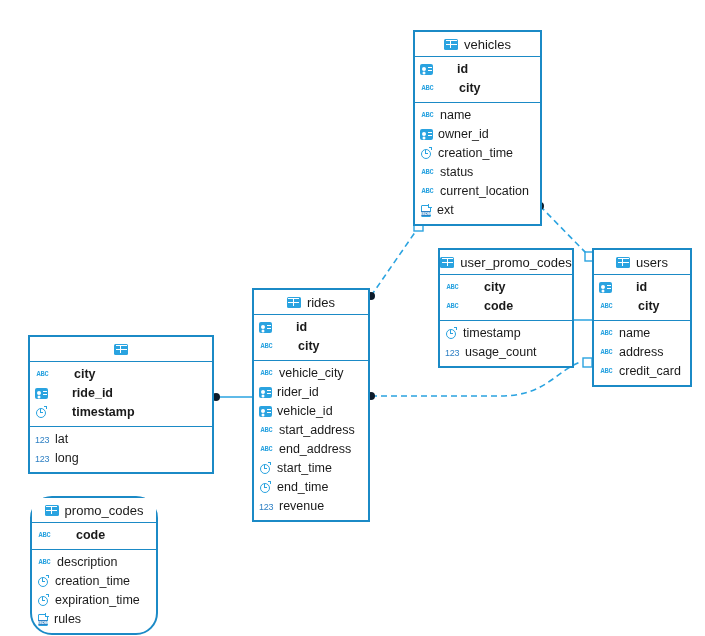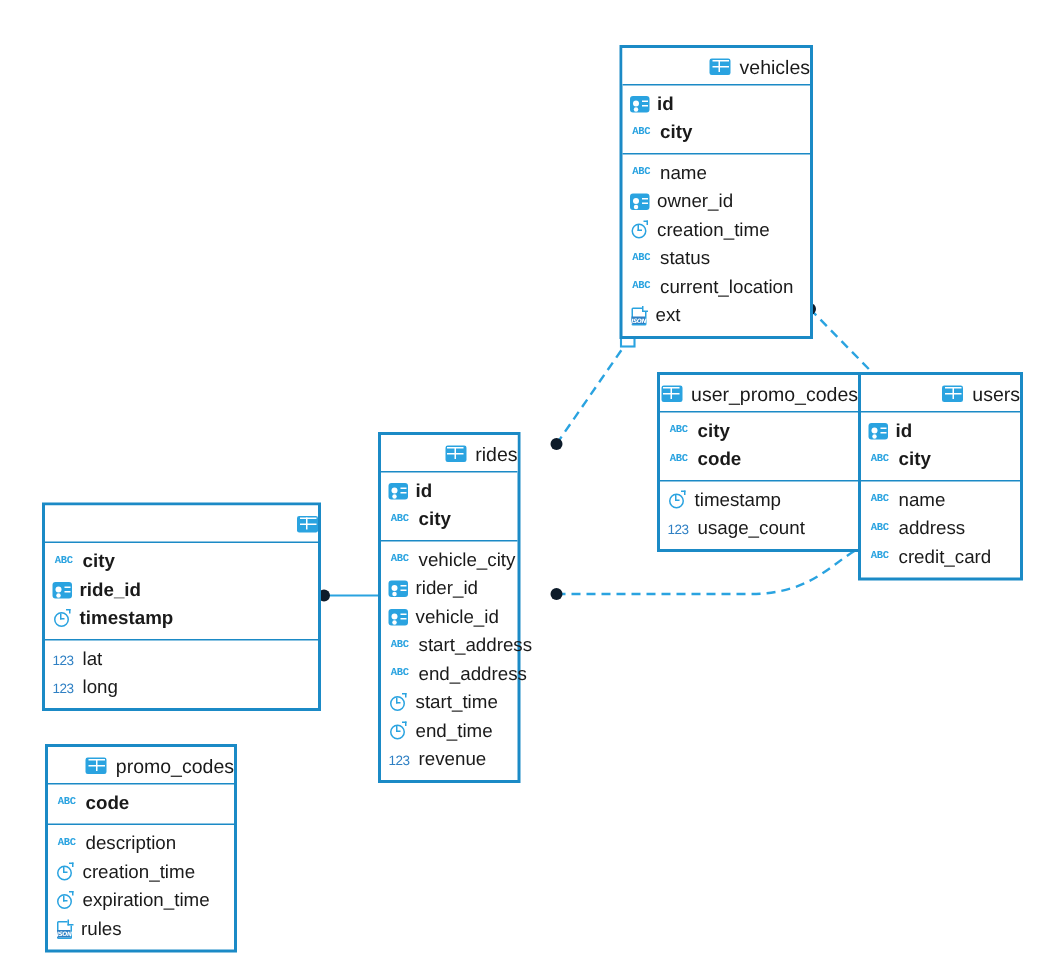--- a/index.html
+++ b/index.html
@@ -14,37 +14,37 @@
 
   .table-node{
     position:absolute;
     background:#ffffff;
     border:2px solid #1b8ac6;
     box-sizing:border-box;
     z-index:3;
   }
   .tbl-header{
     height:25px;
-    display:flex;align-items:center;justify-content:flex-end;
+    display:flex;align-items:center;justify-content:center;
     gap:6px;
     border-bottom:1px solid #1b8ac6;
     background:#ffffff;
     box-sizing:border-box;
   }
   .tbl-title{
     font-size:13px;color:#1a1a1a;white-space:nowrap;line-height:1;
   }
   .tbl-section{padding:3px 0 4px 0;box-sizing:border-box;}
   .tbl-section.pk{border-bottom:1px solid #1b8ac6;}
   .col-row{
     display:flex;align-items:center;gap:5px;
     height:19px;padding:0 6px 0 5px;
     font-size:12.5px;color:#1a1a1a;white-space:nowrap;
   }
-  .col-row.bold .col-name{font-weight:bold;}
+  .col-row.bold .col-name{font-weight:bold;margin-left:19px;}
   .col-name{line-height:1;}
 
   
   .ico{flex:0 0 auto;display:inline-block;position:relative;}
 
   
   .ico-grid{width:14px;height:11px;background:#2aa3e0;border-radius:1.5px;}
   .ico-grid::before{
     content:"";position:absolute;left:1.5px;top:1.5px;width:11px;height:8px;
     background:
@@ -193,21 +193,21 @@
           <div class="col-row">
             <span class="ico ico-json">
               <i class="page"></i>
               <i class="fold"></i>
               <i class="jtxt">JSON</i>
             </span>
             <span class="col-name">ext</span>
           </div>
         </div>
       </div>
-      <div class="table-node" style="left: 572px; top: 248px; width: 110px;">
+      <div class="table-node" style="left: 592px; top: 248px; width: 100px;">
         <div class="tbl-header">
           <span class="ico ico-grid"></span>
           <span class="tbl-title">users</span>
         </div>
         <div class="tbl-section pk">
           <div class="col-row bold">
             <span class="ico ico-idcard"></span>
             <span class="col-name">id</span>
           </div>
           <div class="col-row bold">
@@ -254,21 +254,21 @@
               <i class="cspark"></i>
             </span>
             <span class="col-name">timestamp</span>
           </div>
           <div class="col-row">
             <span class="ico ico-123">123</span>
             <span class="col-name">usage_count</span>
           </div>
         </div>
       </div>
-      <div class="table-node" style="left: 252px; top: 288px; width: 95px;">
+      <div class="table-node" style="left: 252px; top: 288px; width: 118px;">
         <div class="tbl-header">
           <span class="ico ico-grid"></span>
           <span class="tbl-title">rides</span>
         </div>
         <div class="tbl-section pk">
           <div class="col-row bold">
             <span class="ico ico-idcard"></span>
             <span class="col-name">id</span>
           </div>
           <div class="col-row bold">
@@ -348,21 +348,21 @@
           <div class="col-row">
             <span class="ico ico-123">123</span>
             <span class="col-name">lat</span>
           </div>
           <div class="col-row">
             <span class="ico ico-123">123</span>
             <span class="col-name">long</span>
           </div>
         </div>
       </div>
-      <div class="table-node" style="left: 30px; top: 496px; width: 128px;">
+      <div class="table-node" style="left: 30px; top: 496px; width: 128px; border-radius: 22px;">
         <div class="tbl-header">
           <span class="ico ico-grid"></span>
           <span class="tbl-title">promo_codes</span>
         </div>
         <div class="tbl-section pk">
           <div class="col-row bold">
             <span class="ico ico-abc">ABC</span>
             <span class="col-name">code</span>
           </div>
         </div>

